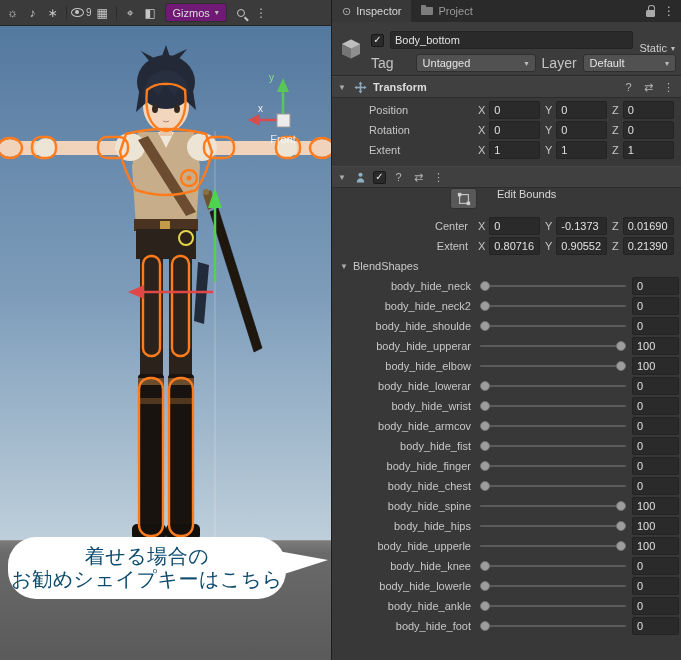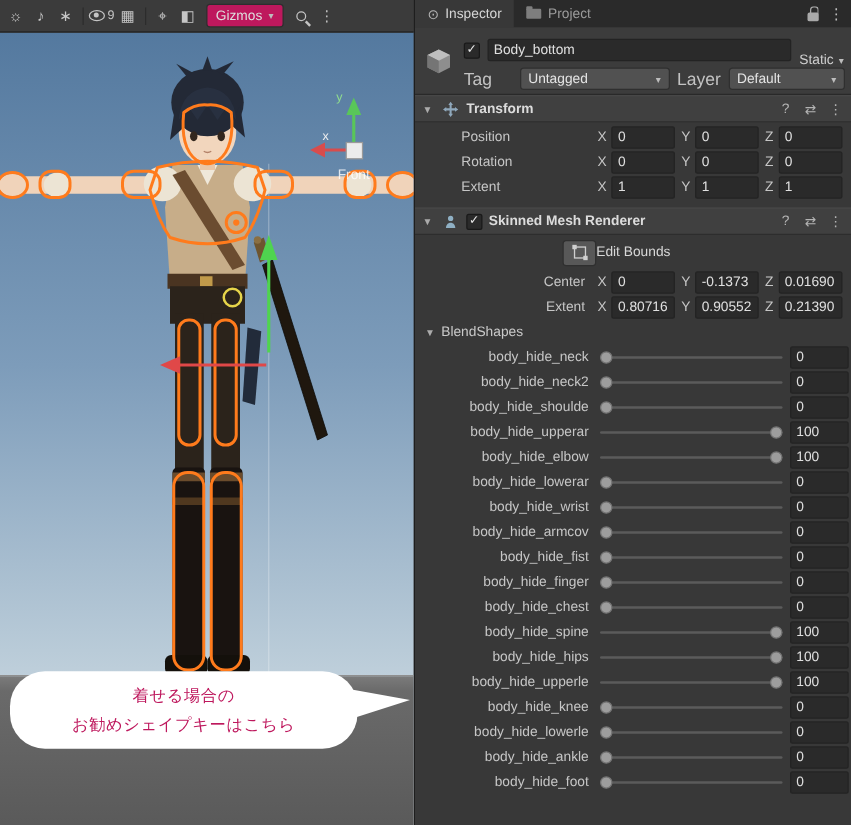--- a/index.html
+++ b/index.html
@@ -7,40 +7,40 @@
               font-family:"Liberation Sans","DejaVu Sans",sans-serif; }
   .app { position:absolute; inset:0; display:flex; }
 
   
   .scene { position:relative; width:331px; height:660px; overflow:hidden; background:#333; }
   .scene-toolbar { position:absolute; top:0; left:0; right:0; height:26px; background:#3b3b3b;
                    border-bottom:1px solid #242424; display:flex; align-items:center; padding:0 3px; gap:1px; z-index:5; }
   .tb-btn { height:20px; min-width:19px; display:flex; align-items:center; justify-content:center;
             color:#c6c6c6; font-size:12px; border-radius:2px; gap:2px; cursor:default; }
   .tb-sep { width:1px; height:14px; background:#2c2c2c; margin:0 3px; }
-  .gizmos-btn { height:19px; background:#be185d; border:1px solid #2e2e2e; border-radius:3px;
+  .gizmos-btn { height:19px; background:#701a75; border:1px solid #2e2e2e; border-radius:3px;
                 display:flex; align-items:center; gap:5px; padding:0 7px; color:#dedede; font-size:11px; margin:0 4px; }
   .caret { font-size:8px; color:#bdbdbd; }
   .count { font-size:10px; color:#c6c6c6; }
   .eye { width:13px; height:9px; border:1.3px solid #c4c4c4; border-radius:50%; position:relative; display:inline-block; }
   .eye::after { content:""; position:absolute; left:3px; top:1.3px; width:4px; height:4px; background:#c4c4c4; border-radius:50%; }
   .mag { width:8px; height:8px; border:1.4px solid #c4c4c4; border-radius:50%; position:relative; display:inline-block; }
   .mag::after { content:""; position:absolute; width:5px; height:1.6px; background:#c4c4c4; transform:rotate(45deg); left:6px; top:8px; }
 
   .viewport { position:absolute; top:26px; left:0; right:0; bottom:0;
               background:linear-gradient(180deg,#54799f 0%,#7d9cba 42%,#b9cbd8 78%,#e0e7ec 100%); }
   .ground { position:absolute; top:514px; left:0; right:0; bottom:0;
             background:linear-gradient(180deg,#7b7b7b 0%,#6a6a6a 10%,#5a5a5a 100%); border-top:1px solid #8f8f8f; }
   .char-svg { position:absolute; top:0; left:0; }
 
   .bubble { position:absolute; left:8px; top:537px; width:278px; height:62px; background:#ffffff;
             border-radius:28px; z-index:6; display:flex; flex-direction:column; align-items:center; justify-content:center; }
   .bubble-tail { position:absolute; left:278px; top:551px; width:0; height:0; z-index:6;
                  border-top:9px solid transparent; border-bottom:16px solid transparent; border-left:50px solid #ffffff; }
-  .bubble-line { font-size:13px; color:#be185d; line-height:23px; letter-spacing:0.5px; }
+  .bubble-line { font-size:20px; color:#0c4a6e; line-height:23px; letter-spacing:0.5px; }
 
   
   .inspector { width:350px; height:660px; background:#383838; border-left:1px solid #1e1e1e;
                display:flex; flex-direction:column; overflow:hidden; color:#cacaca; }
   .tabbar { height:22px; background:#2a2a2a; display:flex; align-items:stretch; flex:none; }
   .tab { display:flex; align-items:center; gap:5px; padding:0 10px; font-size:11px; color:#9c9c9c; }
   .tab.active { background:#383838; color:#d6d6d6; }
   .tab-ico { font-size:11px; color:#b5b5b5; }
   .folder { width:12px; height:8px; background:#7e7e7e; border-radius:1px; position:relative; display:inline-block; }
   .folder::before { content:""; position:absolute; top:-2.5px; left:0; width:5px; height:3px; background:#7e7e7e; border-radius:1px 1px 0 0; }
@@ -75,21 +75,21 @@
 
   .comp-body { padding:2px 0 6px 0; }
   .prop-row { height:20px; display:flex; align-items:center; padding-right:2px; }
   .prop-label { width:146px; flex:none; font-size:11px; color:#c6c6c6; padding-left:37px;
                 white-space:nowrap; overflow:hidden; }
   .prop-label.right { text-align:right; padding-left:0; padding-right:10px; }
   .axis-group { flex:1; display:flex; align-items:center; gap:4px; min-width:0; margin-right:5px; }
   .axis-letter { font-size:11px; color:#c6c6c6; flex:none; }
   .axis-input { flex:1; min-width:0; width:100%; }
 
-  .editbounds-row { height:28px; display:flex; align-items:center; gap:0; padding-left:118px; }
+  .editbounds-row { height:28px; display:flex; align-items:flex-start; gap:20px; padding-left:118px; }
   .eb-btn { width:27px; height:21px; background:#585858; border:1px solid #2f2f2f; border-radius:3px;
             display:flex; align-items:center; justify-content:center; }
   .eb-label { font-size:11px; color:#d8d8d8; }
   .section-label { height:18px; display:flex; align-items:center; padding-left:35px; font-size:11px; color:#c6c6c6; }
   .bs-foldrow { height:20px; display:flex; align-items:center; gap:4px; padding-left:7px; font-size:11px; color:#c9c9c9; }
 
   .bs-row { height:20px; display:flex; align-items:center; }
   .bs-label { width:146px; flex:none; text-align:right; padding-right:7px; font-size:11px; color:#c6c6c6;
               white-space:nowrap; overflow:hidden; }
   .bs-slider { position:relative; width:150px; height:20px; flex:none; }
@@ -353,21 +353,20 @@
       <span class="fold">▼</span>
       <span class="comp-ico">
         <svg width="13" height="13" viewBox="0 0 16 16">
             <circle cx="8" cy="4.6" r="2.6" fill="#8fb0c4"></circle>
             <path d="M3.4 14c0-3.1 2-5.2 4.6-5.2s4.6 2.1 4.6 5.2z" fill="#8fb0c4"></path>
           </svg>
       </span>
       <span class="checkbox">
           <span>✓</span>
         </span>
-      <span class="comp-title">Skinned Mesh Renderer</span>
       <span class="hicon">?</span>
       <span class="hicon">⇄</span>
       <span class="hicon">⋮</span>
     </div>
 
     <div class="editbounds-row">
       <span class="eb-btn">
         <svg width="14" height="14" viewBox="0 0 16 16">
             <rect x="3" y="3" width="10" height="10" fill="none" stroke="#cfcfcf" stroke-width="1.2"></rect>
             <rect x="1" y="1" width="4" height="4" fill="#cfcfcf"></rect>

